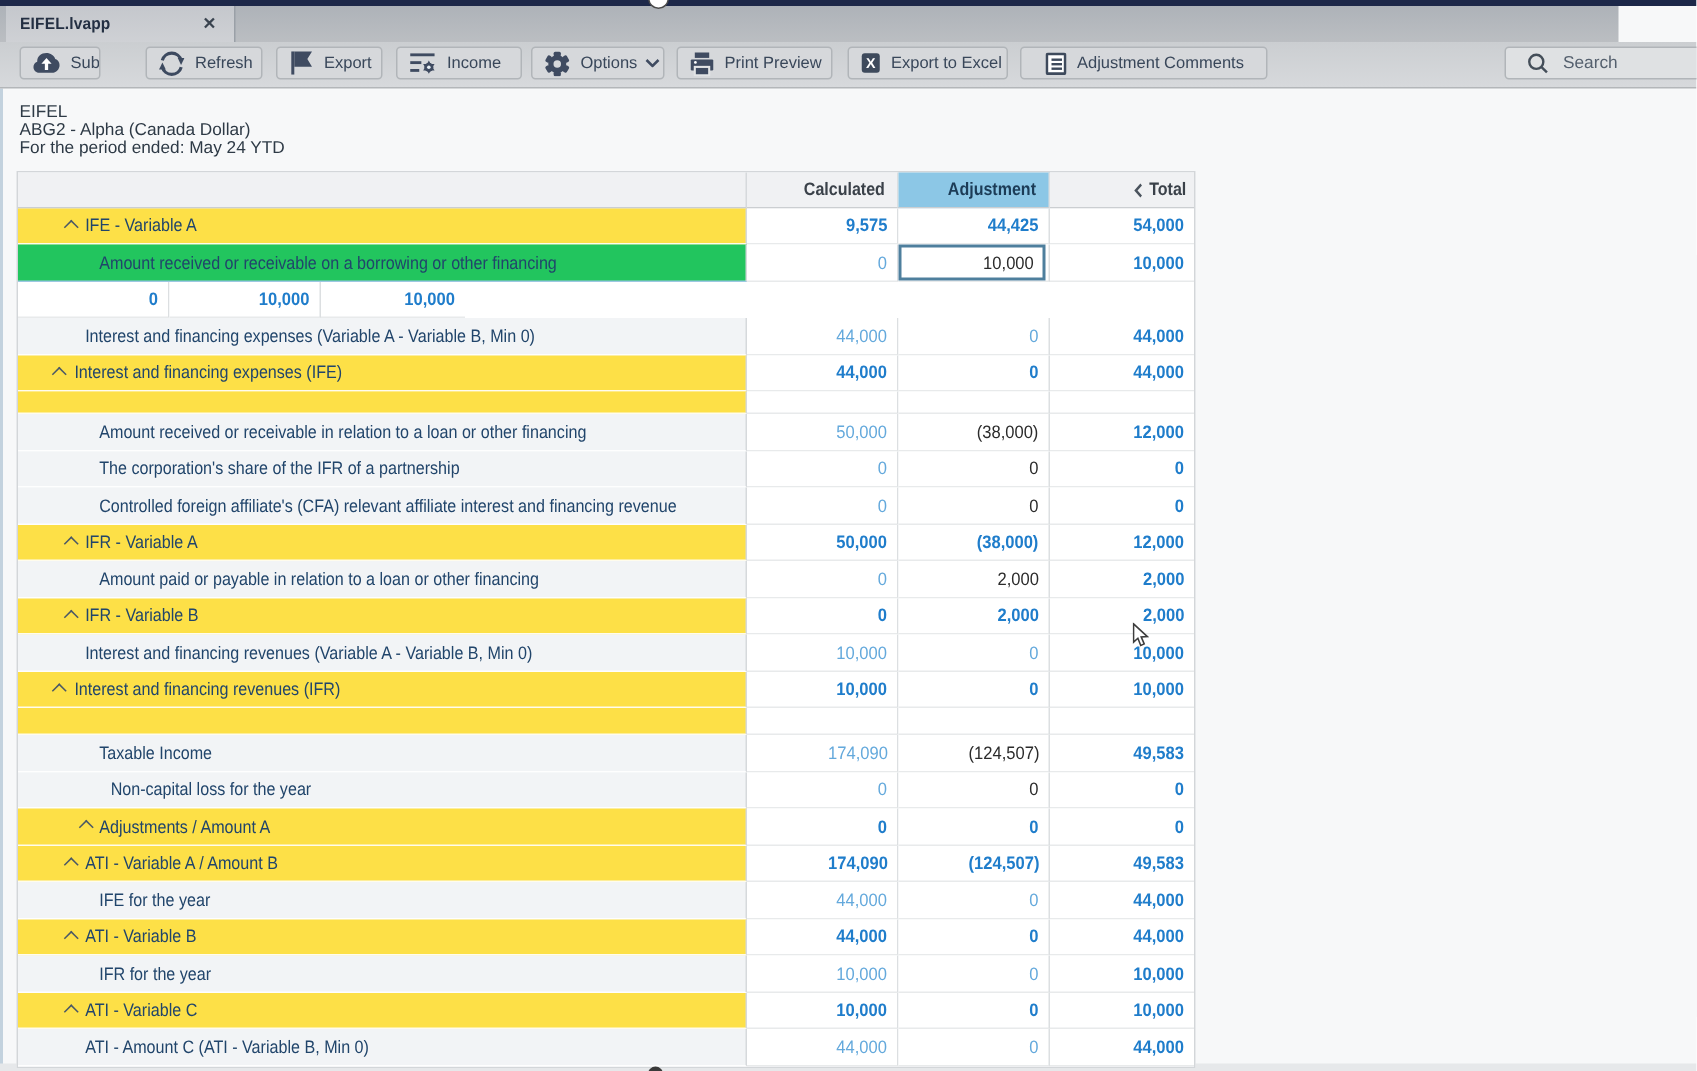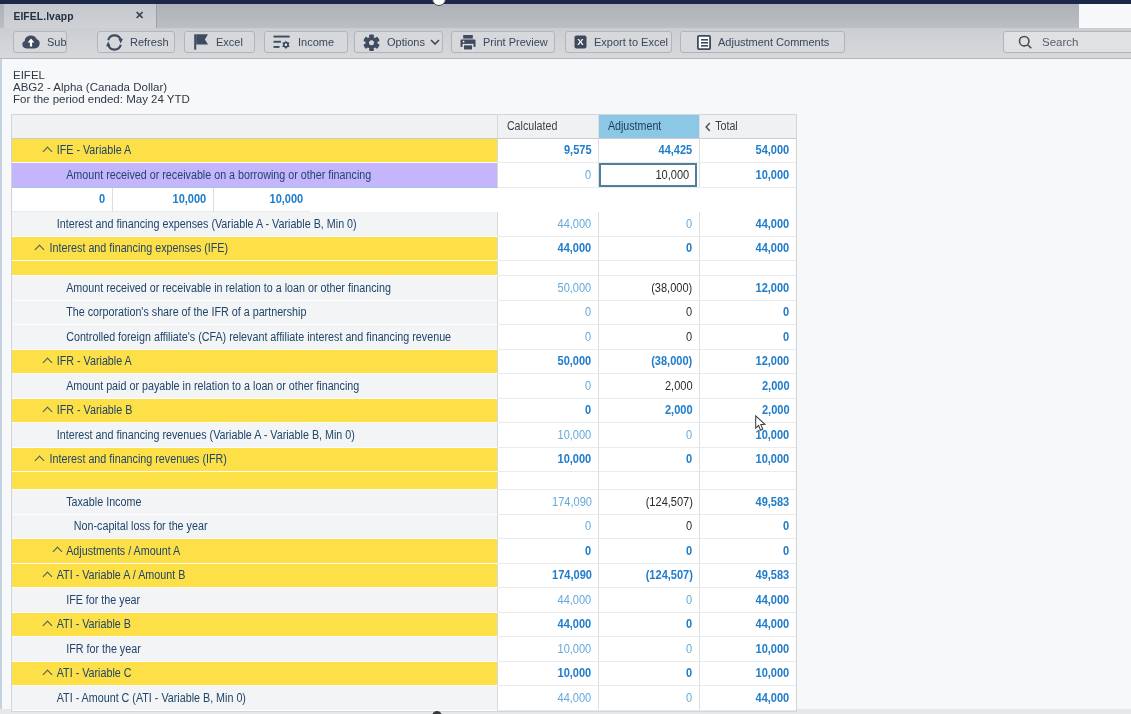--- a/index.html
+++ b/index.html
@@ -15,34 +15,34 @@
 .btn .bt { margin-left:7px; margin-right:8px; }
 .search { position:absolute; top:3px; left:1003px; width:140px; height:22px; background:#dfe1e3; border:1px solid #b1b5b9; border-radius:3px; display:flex; align-items:center; }
 .search .st { font-size:11.5px; color:#55606e; margin-left:9px; }
 .titles { position:absolute; left:13px; top:68.5px; font-size:11.5px; line-height:12.1px; color:#2e3a46; }
 .grid { position:absolute; left:11px; top:114px; width:786px; border:1px solid #d3d6d9; background:#fff; }
 .row { display:flex; width:100%; }
 .hrow { height:23.5px; }
 .lab { width:486px; height:100%; position:relative; display:flex; align-items:center; border-right:1px solid #d6d9dc; border-bottom:1px solid rgba(255,255,255,.9); }
 .lg { background:#fde047; }
 .ll { background:#f2f4f6; }
-.lsel { background:#c4b5fd; border-bottom-color:#9cc8e2; }
+.lsel { background:#22c55e; border-bottom-color:#9cc8e2; }
 .lt { font-size:12px; color:#21456b; white-space:nowrap; transform:scaleX(.895); transform-origin:0 50%; }
 .nc { height:100%; position:relative; background:#fff; border-bottom:1px solid #e8eaeb; display:flex; align-items:center; justify-content:flex-end; }
 .c { width:101px; border-right:1px solid #dcdfe1; }
 .a { width:101px; border-right:1px solid #dcdfe1; }
 .t { width:96px; }
 .num { font-size:12px; padding-right:7px; transform:scaleX(.92); transform-origin:100% 50%; }
 .lb { color:#64a9dc; }
 .bb { color:#1f7dcb; font-weight:bold; }
 .bk { color:#2b2b2b; }
 .hc { background:#f0f1f3; border-bottom:1px solid #cbced1; font-size:12px; color:#3a4149; }
 .hct { transform:scaleX(.89); transform-origin:0 50%; white-space:nowrap; }
 .ha { background:#8cc7e6; border-bottom:1px solid #cbced1; color:#1c3c57; }
-.hlab { justify-content:flex-start; }
+.hlab { justify-content:flex-end;font-weight:bold; }
 .hc .hct { padding-left:10px; }
 .inpcell { padding:0; }
 .inpbox { position:absolute; inset:0 2px 0 0; background:#fff; border:2px solid #4e7f9d; display:flex; align-items:center; justify-content:flex-end; }
 .inpbox .num { padding-right:6px; }
 .chev { position:absolute; top:9px; width:7px; height:7px; border-left:1.7px solid #4a5866; border-top:1.7px solid #4a5866; transform:rotate(45deg); }
 .belowtable { position:absolute; left:0; top:709px; width:1131px; height:5px; background:#e6e8ea; }
 .leftline { position:absolute; left:0; top:59px; width:2px; height:655px; background:#c3d2de; }
 </style></head>
 <body>
 <div class="leftline"></div>
@@ -76,21 +76,21 @@
   </span>
       <span class="bt">Refresh</span>
     </div>
   <div class="btn" style="left:184px;width:71px">
       <span class="ic">
     <svg width="16" height="16" viewBox="0 0 16 16">
           <rect x="1.2" y="0.3" width="2" height="15.4" fill="#3f4b61"></rect>
           <path d="M3.2 0.3 L15 0.3 L11.9 5.4 L15 10.5 L3.2 10.5 Z" fill="#3f4b61"></path>
         </svg>
   </span>
-      <span class="bt">Excel</span>
+      <span class="bt">Export</span>
     </div>
   <div class="btn" style="left:264px;width:84px">
       <span class="ic">
     <svg width="18" height="16" viewBox="0 0 18 16">
           <rect x="0.5" y="1.6" width="16.2" height="1.9" fill="#3f4b61"></rect>
           <rect x="0.5" y="6.8" width="7.4" height="1.9" fill="#3f4b61"></rect>
           <rect x="0.5" y="12" width="6" height="1.9" fill="#3f4b61"></rect>
           <g transform="translate(12.9,10.8)" fill="#3f4b61">
             <polygon points="0.00,-4.40 1.25,-2.17 3.81,-2.20 2.50,0.00 3.81,2.20 1.25,2.17 0.00,4.40 -1.25,2.17 -3.81,2.20 -2.50,0.00 -3.81,-2.20 -1.25,-2.17"></polygon>
             <circle r="3"></circle>

